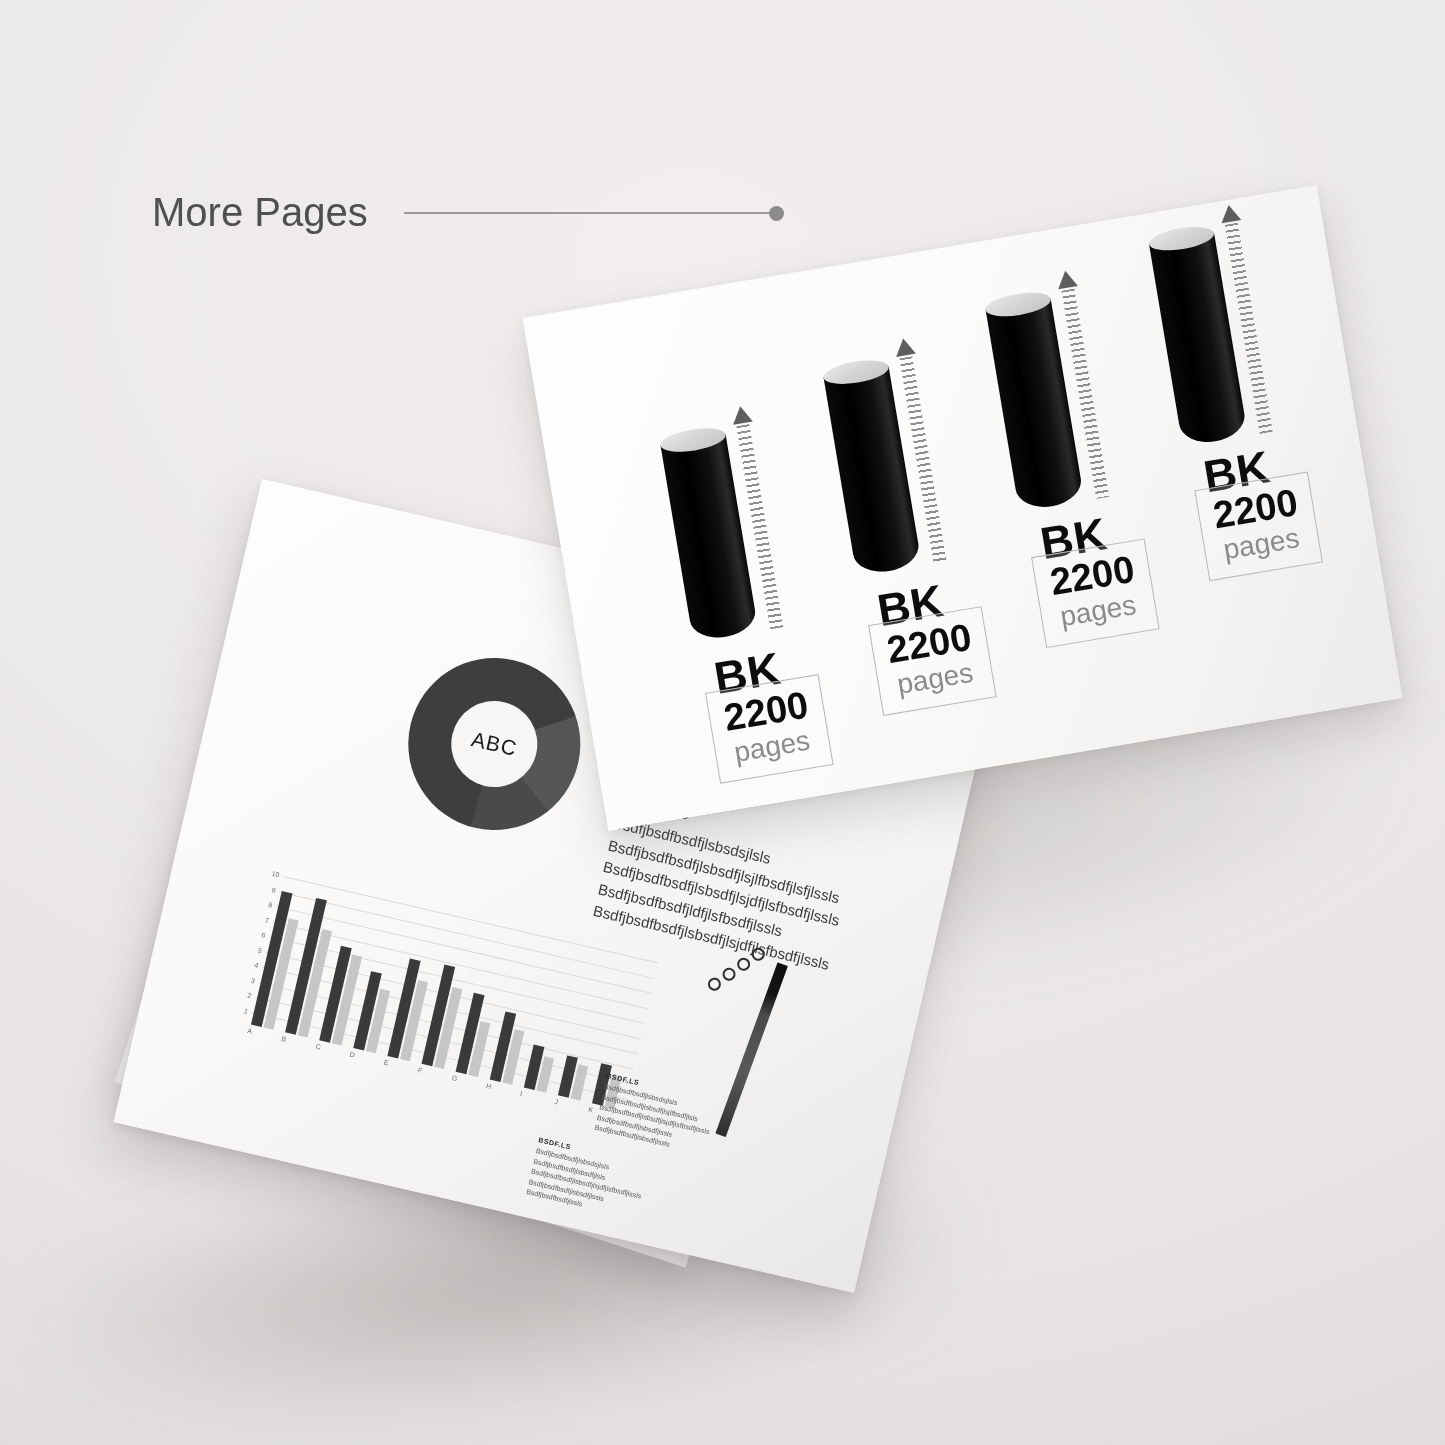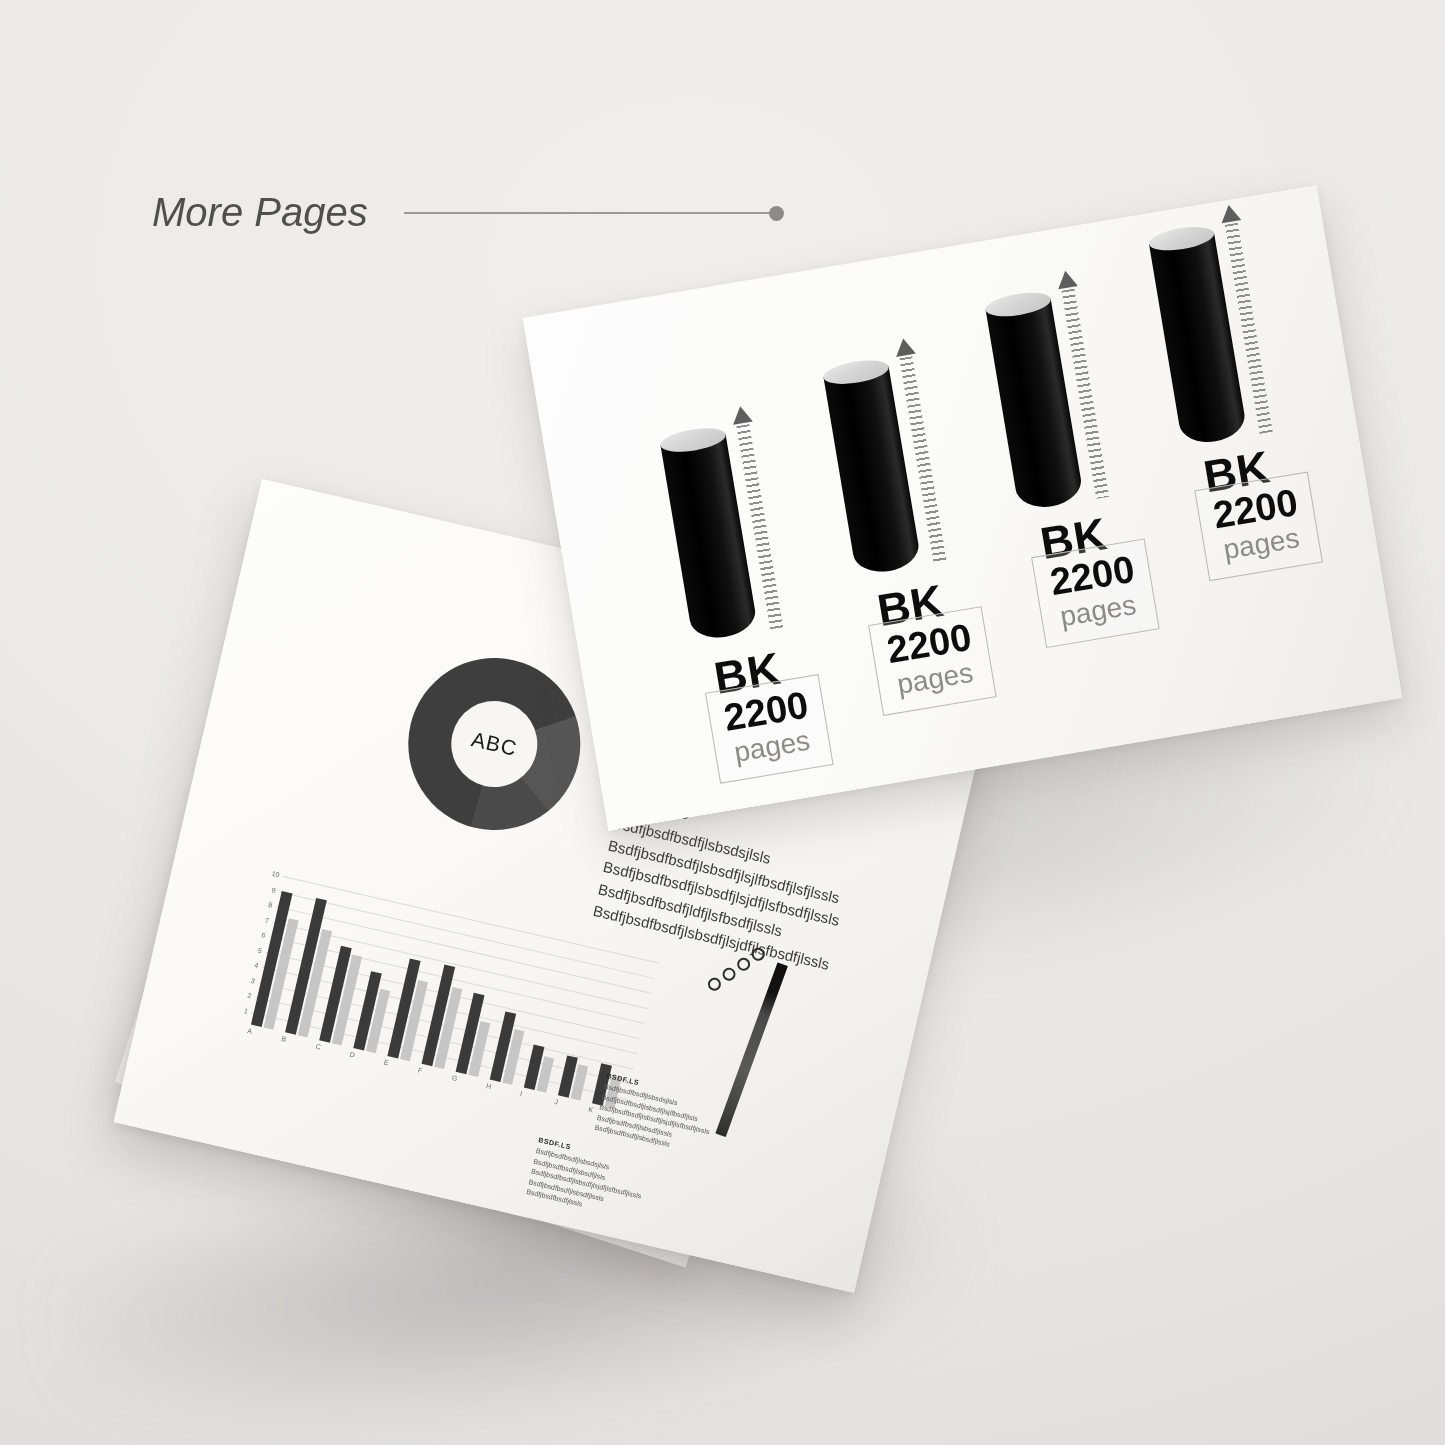--- a/index.html
+++ b/index.html
@@ -29,21 +29,21 @@
     transform:rotate(-10deg);
     pointer-events:none;
   }
 
   
   .headline{ position:absolute; left:152px; top:160px; }
   .headline h1{
     font-size:84px; font-weight:bold; letter-spacing:-1px;
     color:#4a4a48; line-height:1.02; white-space:nowrap;
   }
-  .sub-row{ display:flex; align-items:center; margin-top:30px;font-style:italic; }
+  .sub-row{ display:flex; align-items:center; margin-top:30px; }
   .sub-row h2{
     font-size:40px; font-weight:normal; color:#4f4f4d; white-space:nowrap;
   }
   .connector{
     position:relative; margin-left:36px; width:380px; height:14px;
   }
   .connector .line{
     position:absolute; left:0; top:6px; width:368px; height:2px;
     background:#9b9997;
   }

